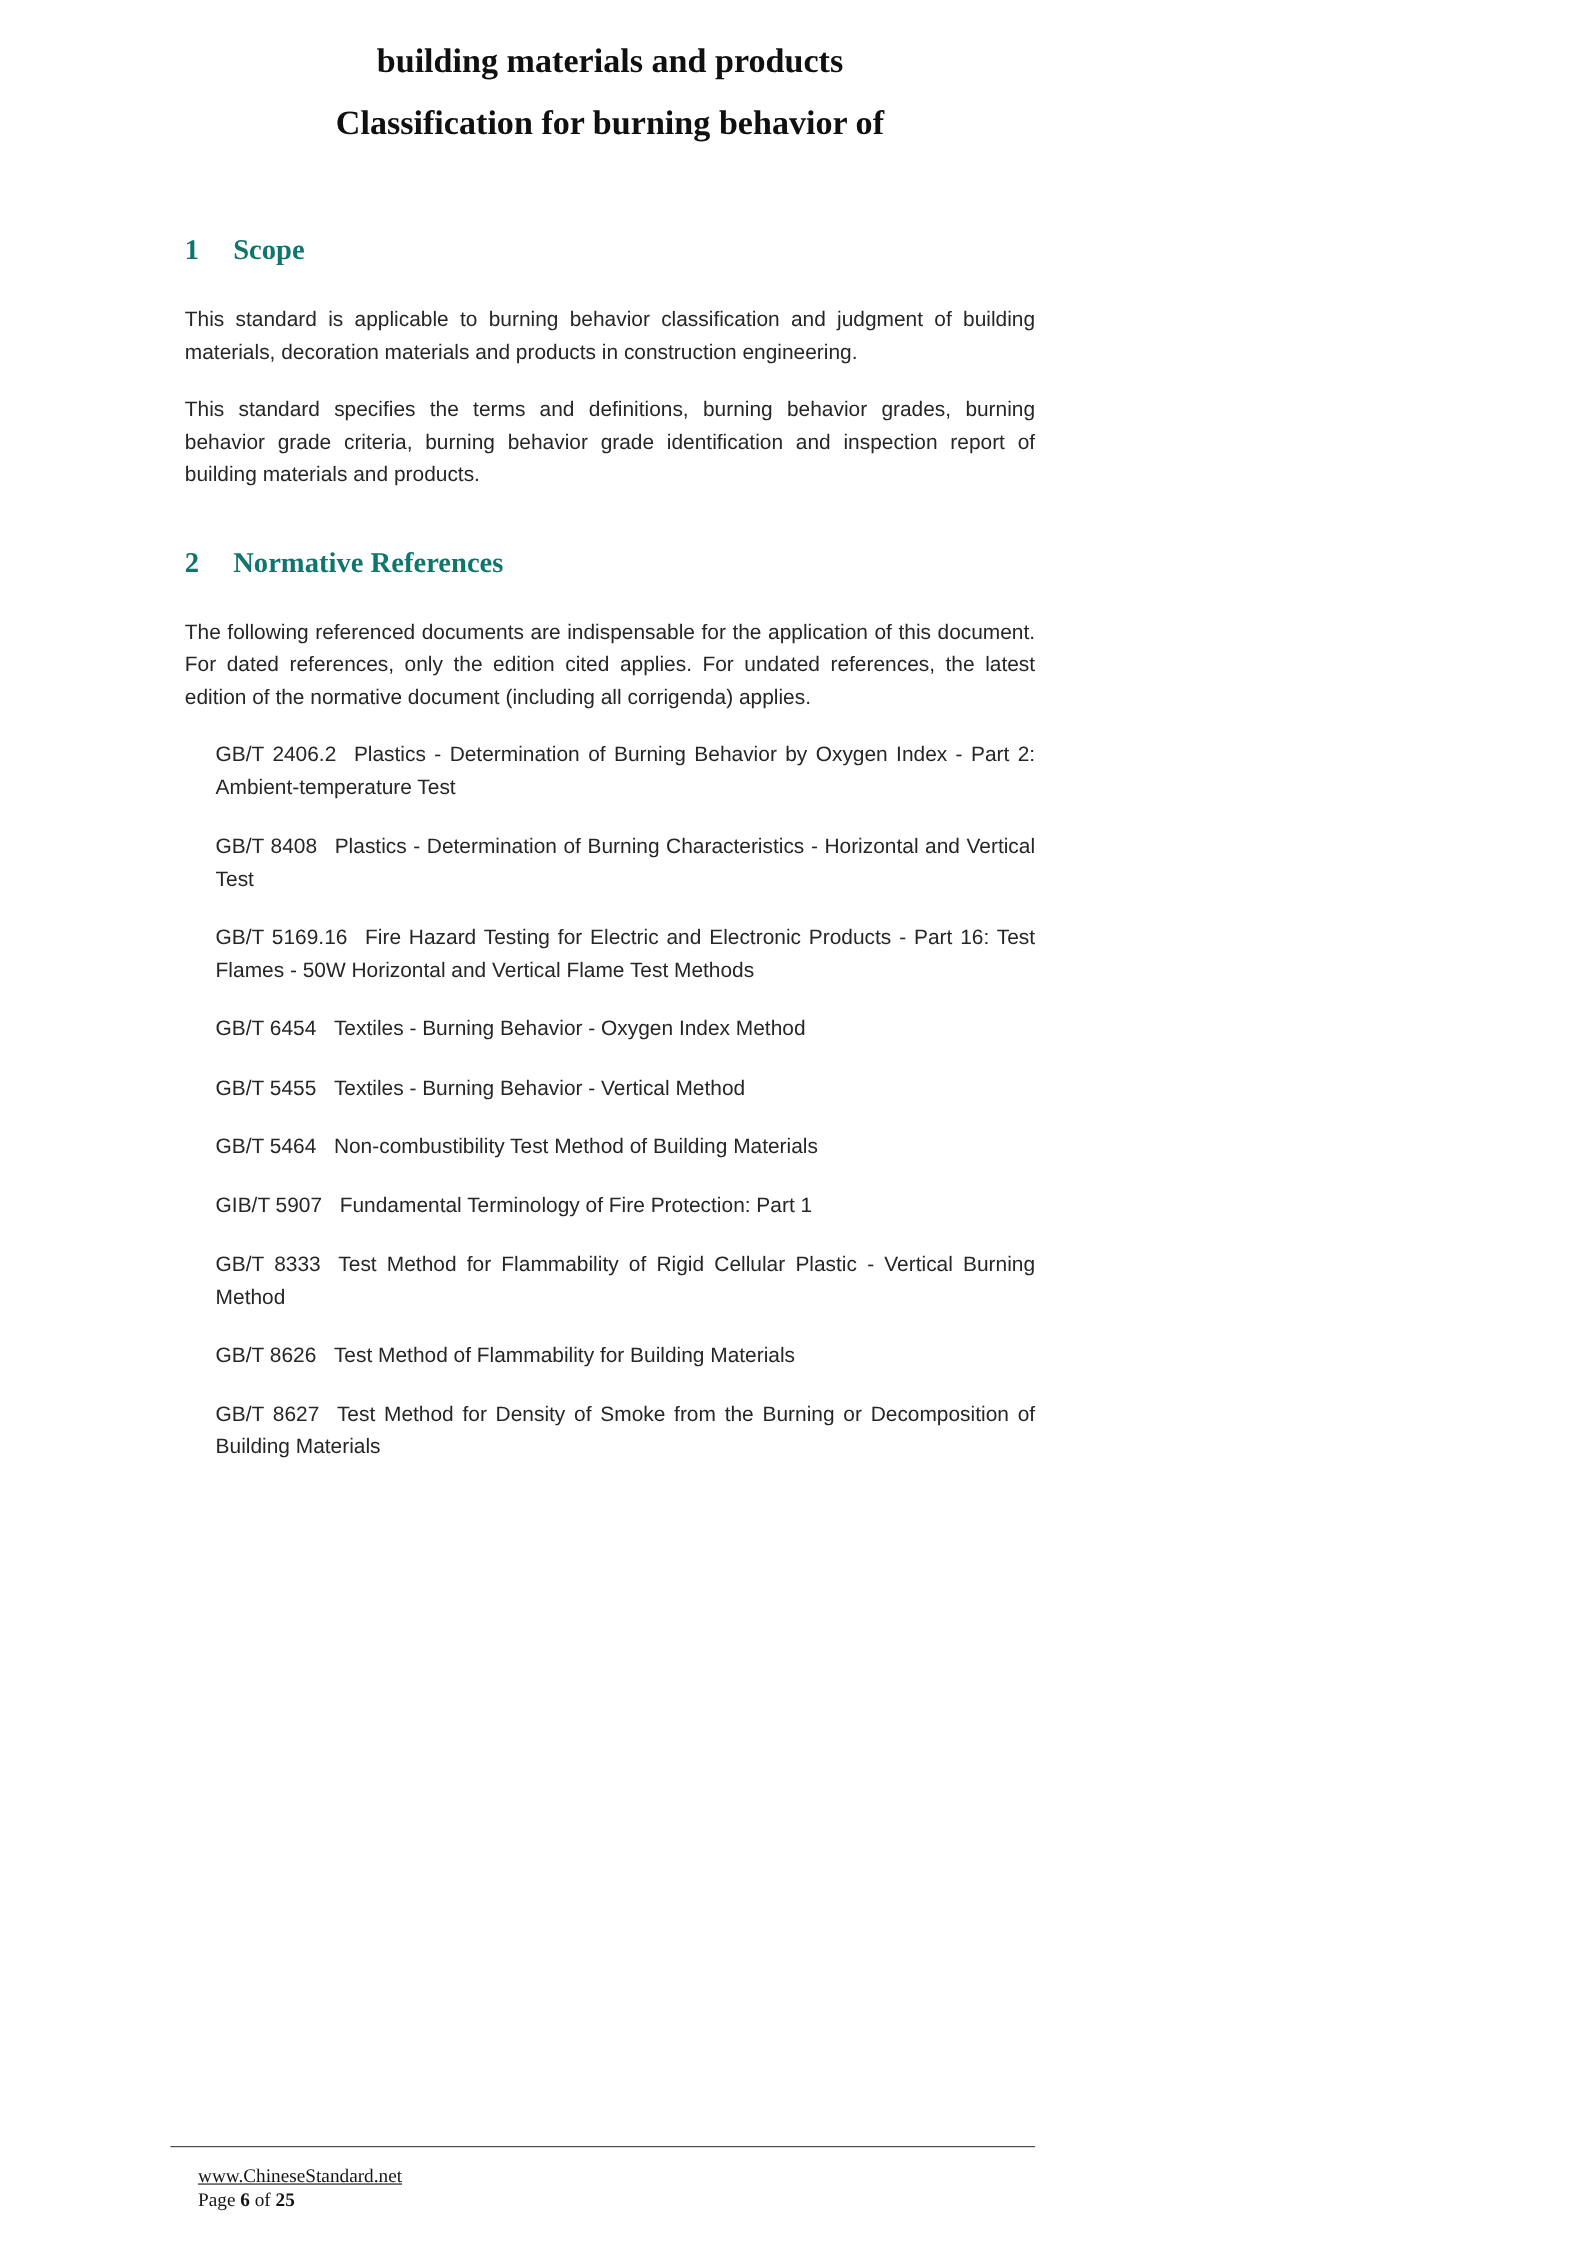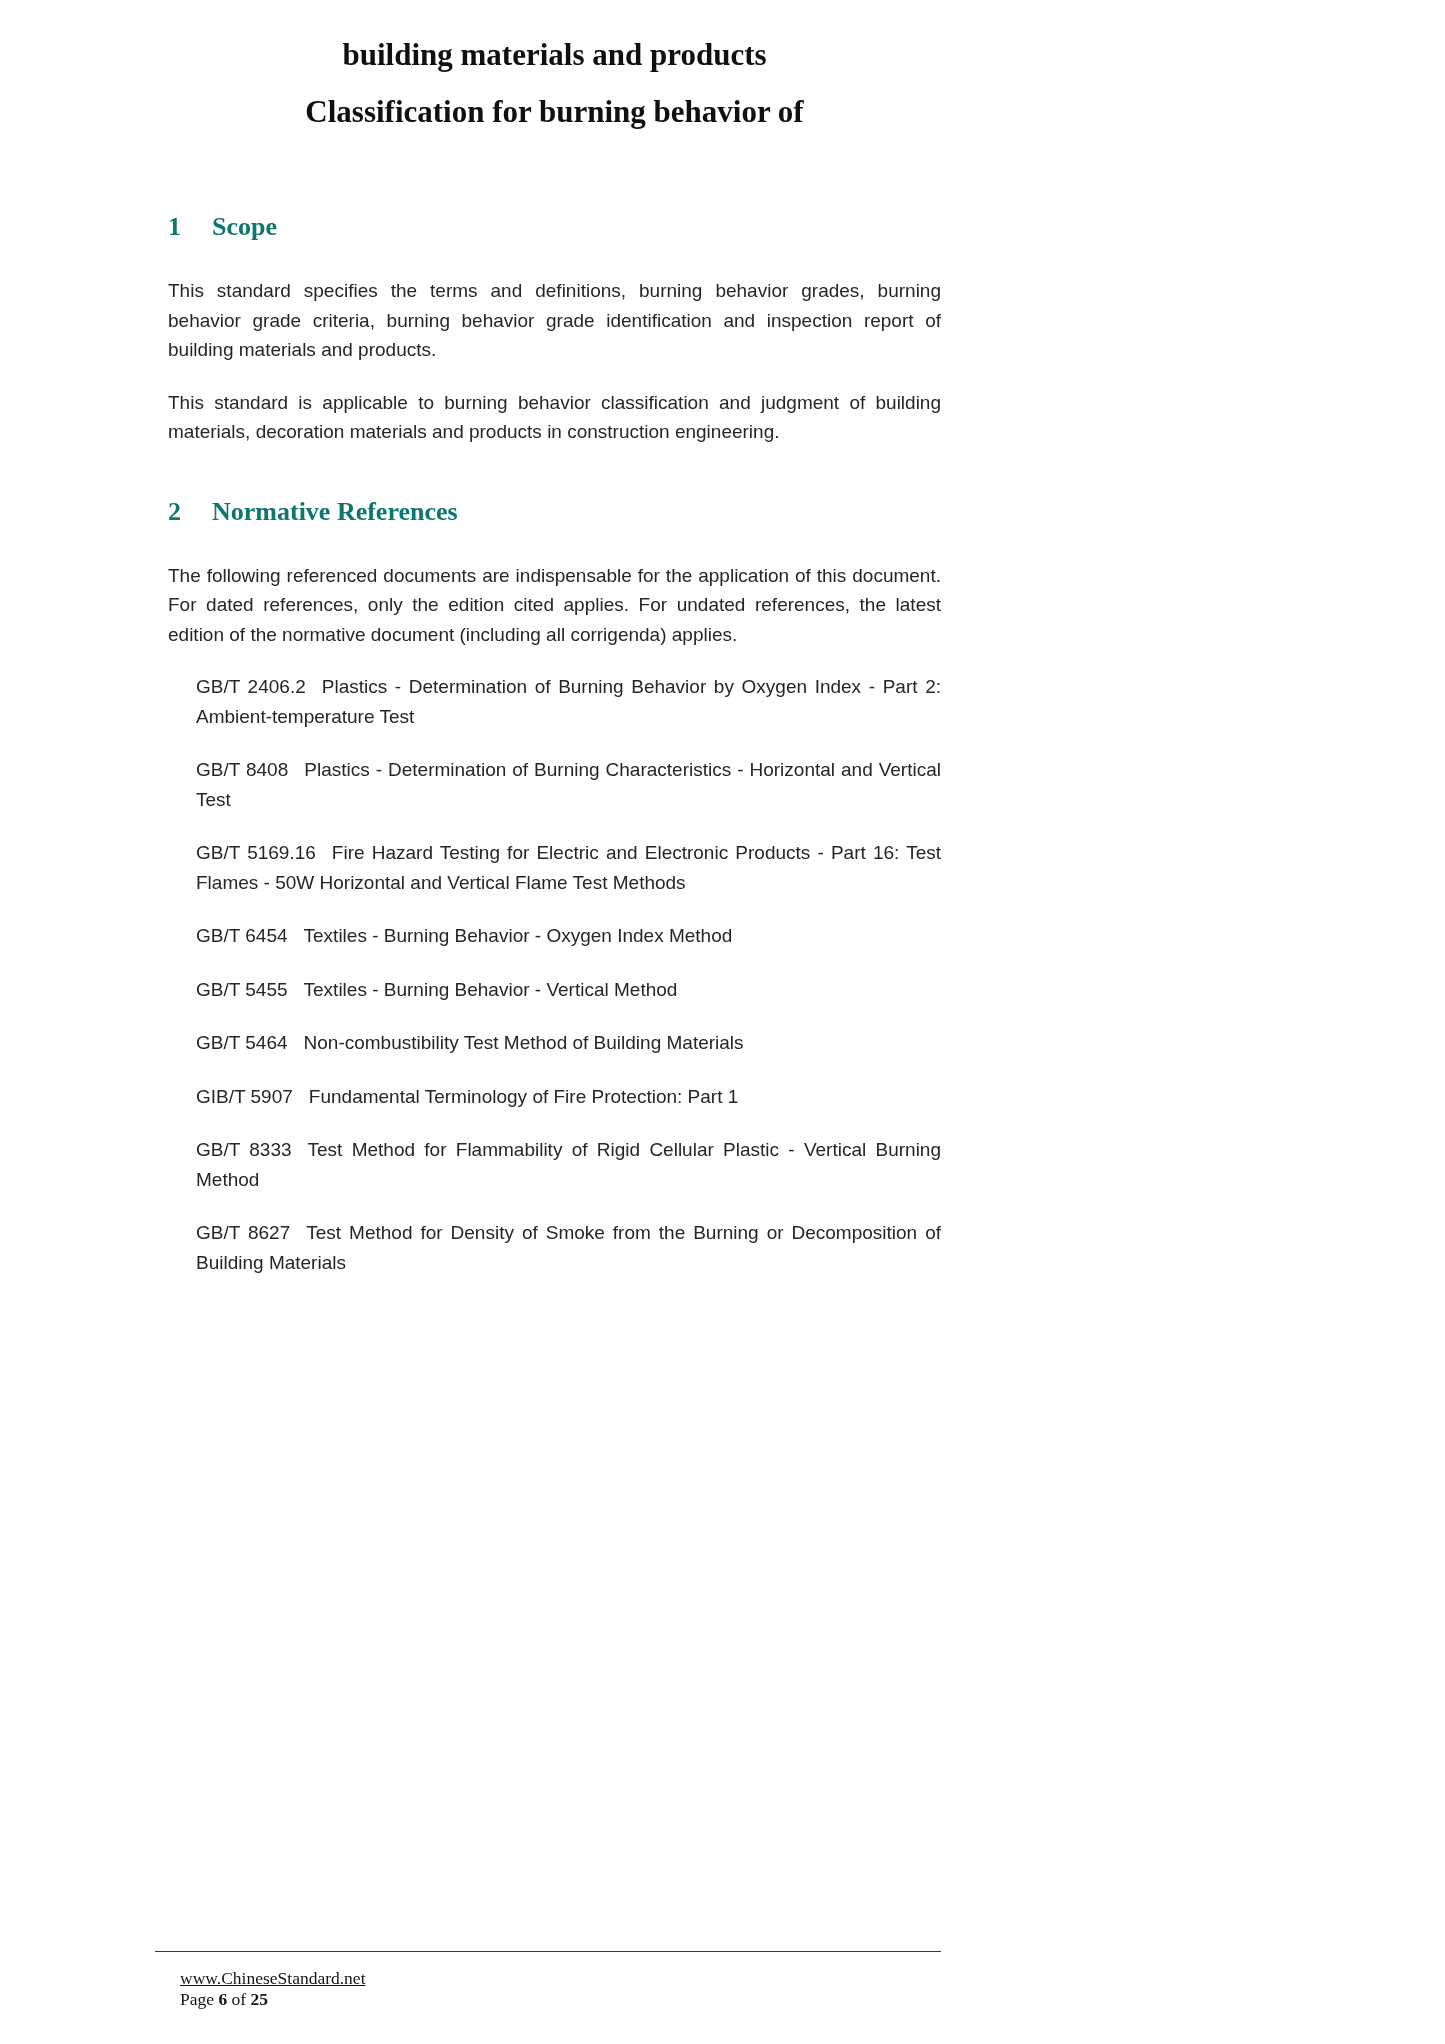--- a/index.html
+++ b/index.html
@@ -122,22 +122,22 @@
 
     <h1 class="title">
       <span class="title-line">building materials and products</span>
       <span class="title-line">Classification for burning behavior of</span>
     </h1>
 
     <h2 class="section-heading">
       <span class="sec-num">1</span><span>Scope</span>
     </h2>
 
+    <p class="body-para">This standard is applicable to burning behavior classification and judgment of building materials, decoration materials and products in construction engineering.</p>
     <p class="body-para">This standard specifies the terms and definitions, burning behavior grades, burning behavior grade criteria, burning behavior grade identification and inspection report of building materials and products.</p>
-    <p class="body-para">This standard is applicable to burning behavior classification and judgment of building materials, decoration materials and products in construction engineering.</p>
 
     <h2 class="section-heading second">
       <span class="sec-num">2</span><span>Normative References</span>
     </h2>
 
     <p class="body-para">The following referenced documents are indispensable for the application of this document. For dated references, only the edition cited applies. For undated references, the latest edition of the normative document (including all corrigenda) applies.</p>
 
     <p class="ref">
       <span class="ref-code">GB/T 2406.2</span><span>Plastics - Determination of Burning Behavior by Oxygen Index - Part 2: Ambient-temperature Test</span>
     </p>
@@ -156,20 +156,23 @@
     <p class="ref">
       <span class="ref-code">GB/T 5464</span><span>Non-combustibility Test Method of Building Materials</span>
     </p>
     <p class="ref">
       <span class="ref-code">GIB/T 5907</span><span>Fundamental Terminology of Fire Protection: Part 1</span>
     </p>
     <p class="ref">
       <span class="ref-code">GB/T 8333</span><span>Test Method for Flammability of Rigid Cellular Plastic - Vertical Burning Method</span>
     </p>
     <p class="ref">
+      <span class="ref-code">GB/T 8626</span><span>Test Method of Flammability for Building Materials</span>
+    </p>
+    <p class="ref">
       <span class="ref-code">GB/T 8627</span><span>Test Method for Density of Smoke from the Burning or Decomposition of Building Materials</span>
     </p>
 
   </div>
 
   <div class="footer">
     <span class="footer-link">www.ChineseStandard.net</span>
     <span class="page-label"><span>Page </span><span class="bold">6</span><span> of </span><span class="bold">25</span></span>
   </div>
 

